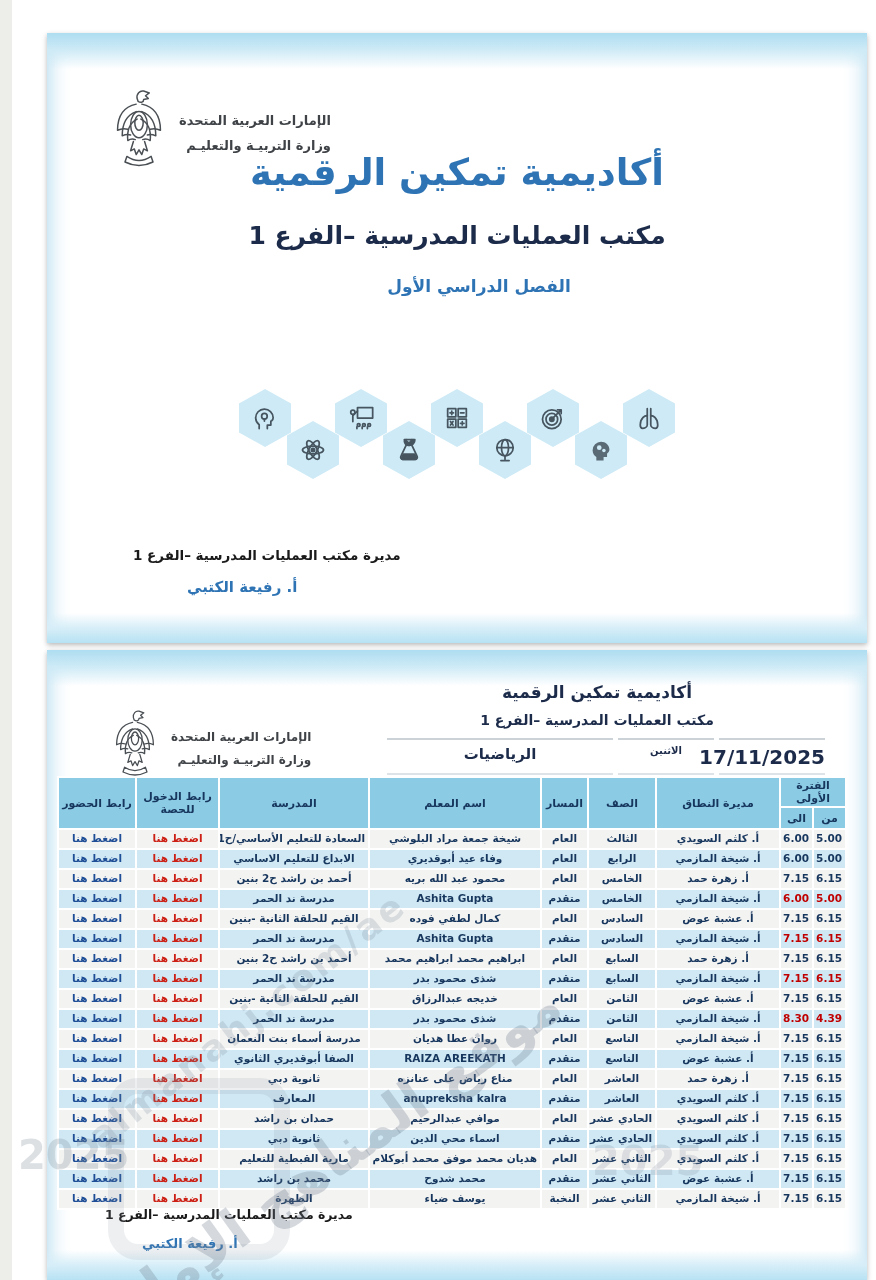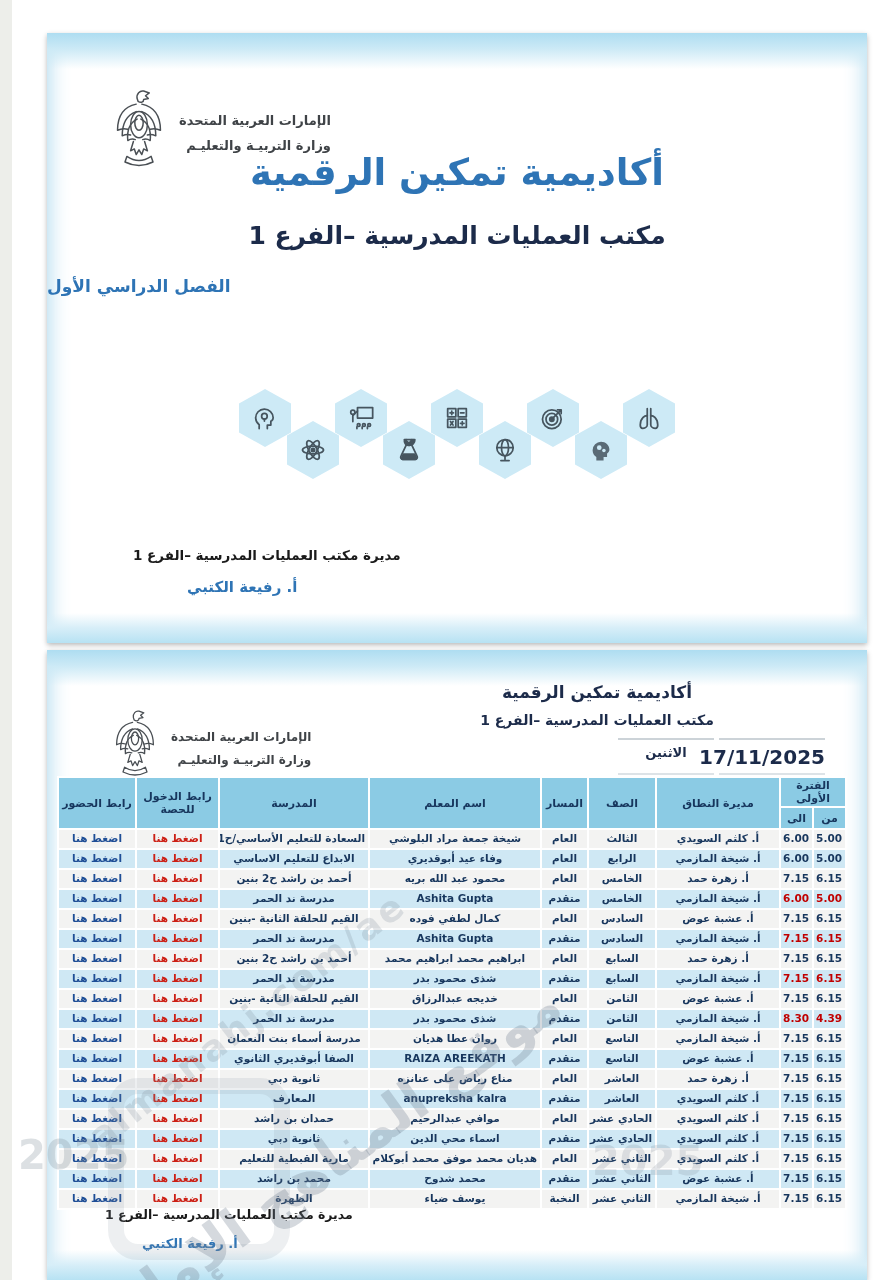--- a/index.html
+++ b/index.html
@@ -22,22 +22,22 @@
   .falcon{flex:0 0 auto;}
   .ministry{color:#3f4347;font-weight:bold;font-size:13px;line-height:1.9;direction:rtl;
             text-align:right;margin-top:22px;letter-spacing:.5px;}
   #page2 .ministry{font-size:12px;margin-top:18px;}
 
   
   .p1-title{position:absolute;top:118px;left:0;right:0;text-align:center;direction:rtl;
             color:#2e74b5;font-size:37px;font-weight:bold;z-index:3;}
   .p1-subtitle{position:absolute;top:188px;left:0;right:0;text-align:center;direction:rtl;
             color:#1c2b4a;font-size:25px;font-weight:bold;z-index:3;}
-  .p1-semester{position:absolute;top:243px;left:0;right:0;text-align:left;direction:rtl;
-            color:#2e74b5;font-size:17px;font-weight:bold;z-index:3;}
+  .p1-semester{position:absolute;top:243px;left:0;right:0;text-align:center;direction:rtl;
+            color:#2e74b5;font-size:17px;font-weight:bold;z-index:3;padding-left:44px;}
   .p1-footer-role{position:absolute;top:514px;left:86px;direction:rtl;color:#1a1a1a;
             font-size:13.5px;font-weight:bold;z-index:3;}
   .p1-footer-name{position:absolute;top:545px;left:140px;direction:rtl;color:#2e74b5;
             font-size:15px;font-weight:bold;z-index:3;}
   .p2-footer-role{position:absolute;top:557px;left:58px;direction:rtl;color:#1a1a1a;
             font-size:12.5px;font-weight:bold;z-index:3;}
   .p2-footer-name{position:absolute;top:586px;left:95px;direction:rtl;color:#2e74b5;
             font-size:13px;font-weight:bold;z-index:3;}
 
   
@@ -51,21 +51,21 @@
 
   
   .p2-head{position:absolute;top:32px;right:55px;width:430px;text-align:center;direction:rtl;z-index:3;}
   .p2-title{color:#1c2b4a;font-size:17px;font-weight:bold;}
   .p2-subtitle{color:#1c2b4a;font-size:14px;font-weight:bold;margin-top:10px;}
   .p2-values{position:absolute;top:88px;right:42px;display:flex;flex-direction:row-reverse;
              gap:5px;z-index:3;}
   .p2-cell{border-top:2px solid #ccd3d8;border-bottom:2px solid #dde3e7;background:#fff;
            color:#1c2b4a;font-weight:bold;text-align:center;padding:5px 0 4px;direction:rtl;}
   .p2-cell.subject{width:226px;font-size:15px;}
-  .p2-cell.day{width:96px;font-size:13px;}
+  .p2-cell.day{width:96px;font-size:10px;}
   .p2-cell.date{width:106px;font-size:20px;}
 
   
   .sched{position:absolute;top:126px;left:10px;z-index:3;width:672px;direction:rtl;
          border-collapse:separate;border-spacing:2px;table-layout:fixed;background:#fff;}
   .sched th{background:#8bcbe4;color:#17365d;font-size:11px;font-weight:bold;
             text-align:center;vertical-align:middle;padding:1px 2px;}
   .sched td{font-size:10.5px;font-weight:bold;color:#17365d;text-align:center;
             height:18px;line-height:1.1;padding:0 3px;overflow:hidden;white-space:nowrap;}
   .sched tr.odd td{background:#f3f3f2;}
@@ -219,20 +219,21 @@
     </div>
 
     <div class="p2-head">
       <div class="p2-title">أكاديمية تمكين الرقمية</div>
       <div class="p2-subtitle">مكتب العمليات المدرسية –الفرع 1</div>
     </div>
 
     <div class="p2-values">
       <div class="p2-cell date">17/11/2025</div>
       <div class="p2-cell day">الاثنين</div>
+      <div class="p2-cell subject">الرياضيات</div>
     </div>
 
     <table class="sched">
       <colgroup>
         <col style="width:31px">
           <col style="width:31px">
           <col style="width:122px">
         <col style="width:66px">
           <col style="width:45px">
           <col style="width:170px">

